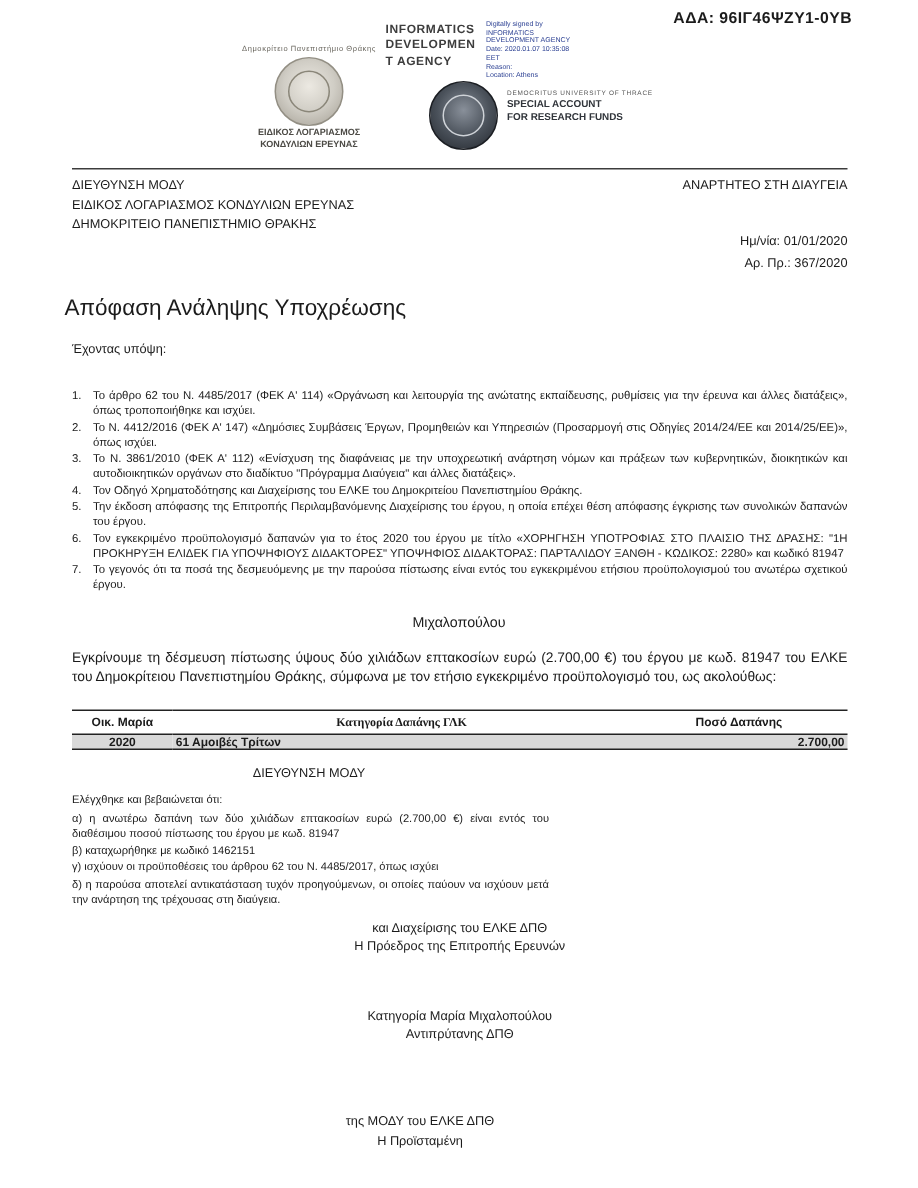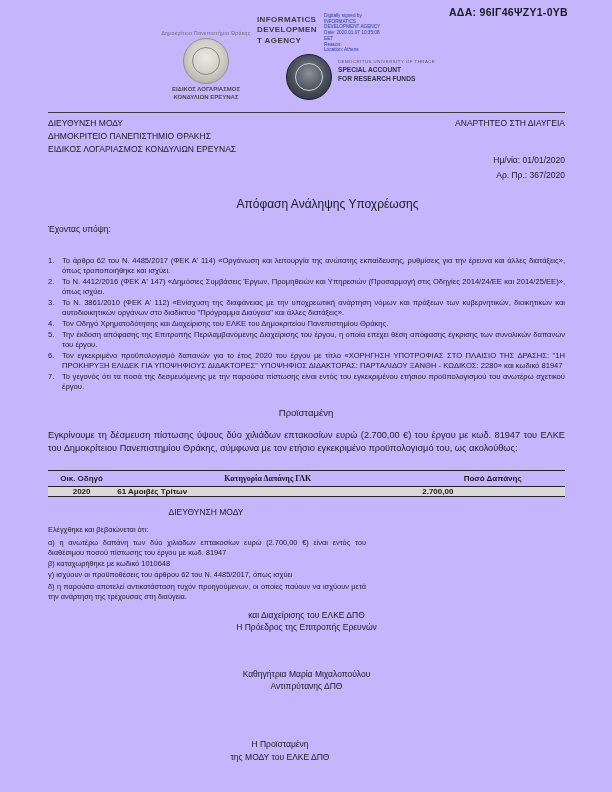--- a/index.html
+++ b/index.html
@@ -1,20 +1,20 @@
 <!DOCTYPE html>
 <html><head>
 <meta charset="utf-8">
 <style>
   html,body{margin:0;padding:0;background:#888;}
   .page{
     position:relative;
     width:612px;height:792px;
     margin:0 auto;
-    background:#c4b5fd;
+    background:#ffffff;
     font-family:"Liberation Sans","DejaVu Sans",sans-serif;
     color:#1b1b1b;
     overflow:hidden;
   }
   
   .ada{
     position:absolute;top:6px;right:44px;
     font-size:10.5px;font-weight:bold;letter-spacing:0.3px;
   }
   .header{position:relative;height:112px;}
@@ -50,21 +50,21 @@
   .eng-bold{font-size:6.6px;font-weight:bold;color:#30343a;line-height:1.3;margin-top:2px;}
   .rule{border:none;border-top:1.2px solid #3c3c3c;margin:0 47px 0 48px;}
   
   .letterhead{display:flex;justify-content:space-between;margin:4px 47px 0 48px;}
   .sender div{font-size:8.5px;line-height:13px;}
   .proto{text-align:right;font-size:8.5px;}
   .proto .diavgeia{line-height:13px;}
   .proto .date{margin-top:25px;}
   .proto .number{margin-top:5px;}
   
-  .doc-title{text-align:center;font-size:12px;margin-top:17px;padding-left:43px;}
+  .doc-title{font-size:15px;margin-top:17px;padding-left:43px;}
   .having{margin:13px 47px 0 48px;}
   .having-intro{font-size:8.5px;margin-bottom:22px;}
   .item{display:flex;font-size:7.6px;line-height:1.28;text-align:justify;margin-bottom:1.5px;}
   .item .num{width:14px;flex:none;}
   .item .txt{flex:1;}
   
   .decide-heading{text-align:center;font-size:9.5px;margin-top:16px;}
   .decide-body{margin:11px 47px 0 48px;font-size:9.2px;line-height:1.42;text-align:justify;}
   
   table.commit{border-collapse:collapse;margin:15px 47px 0 48px;width:517px;font-size:8px;}
@@ -72,21 +72,21 @@
     border-top:1.2px solid #222;border-bottom:1.2px solid #222;
     font-weight:bold;text-align:center;padding:3px 2px;
   }
   table.commit td{
     border-bottom:1.2px solid #222;background:#d9d9d9;
     padding:0 2px;font-weight:600;
   }
   .col-year{width:13%;}.col-cat{width:59%;font-family:Liberation Serif, serif;}.col-amt{width:28%;}
   td.year{text-align:center;}
   td.cat{text-align:left;padding-left:14px;}
-  td.amt{padding-right:4px;margin-top:19px;}
+  td.amt{text-align:right;padding-right:4px;margin-top:19px;}
   
   .modi-heading{margin:10px 0 0 48px;width:316px;text-align:center;font-size:8.5px;}
   .bottom-grid{display:flex;margin:8px 47px 0 48px;flex-direction:column;}
   .verify{width:318px;flex:none;font-size:7.4px;line-height:1.38;}
   .verify .v-intro{margin-bottom:2px;}
   .verify .v-item{margin-bottom:1px;text-align:justify;}
   .sig-president{flex:1;text-align:center;font-size:8.5px;padding-top:6px;line-height:1.45;}
   .sig-president .name{margin-top:34px;}
   .sig-center{margin:46px 0 0 160px;width:240px;text-align:center;font-size:8.5px;line-height:1.5;}
   .sig-center .name{margin-top:32px;}
@@ -134,22 +134,22 @@
         </div>
       </div>
     </div>
   </div>
 
   <hr class="rule">
 
   <div class="letterhead">
     <div class="sender">
       <div>ΔΙΕΥΘΥΝΣΗ ΜΟΔΥ</div>
+      <div>ΕΙΔΙΚΟΣ ΛΟΓΑΡΙΑΣΜΟΣ ΚΟΝΔΥΛΙΩΝ ΕΡΕΥΝΑΣ</div>
       <div>ΔΗΜΟΚΡΙΤΕΙΟ ΠΑΝΕΠΙΣΤΗΜΙΟ ΘΡΑΚΗΣ</div>
-      <div>ΕΙΔΙΚΟΣ ΛΟΓΑΡΙΑΣΜΟΣ ΚΟΝΔΥΛΙΩΝ ΕΡΕΥΝΑΣ</div>
     </div>
     <div class="proto">
       <div class="diavgeia">ΑΝΑΡΤΗΤΕΟ ΣΤΗ ΔΙΑΥΓΕΙΑ</div>
       <div class="date">Ημ/νία: 01/01/2020</div>
       <div class="number">Αρ. Πρ.: 367/2020</div>
     </div>
   </div>
 
   <div class="doc-title">Απόφαση Ανάληψης Υποχρέωσης</div>
 
@@ -179,57 +179,57 @@
     <div class="item">
       <span class="num">6.</span>
       <span class="txt">Τον εγκεκριμένο προϋπολογισμό δαπανών για το έτος 2020 του έργου με τίτλο «ΧΟΡΗΓΗΣΗ ΥΠΟΤΡΟΦΙΑΣ ΣΤΟ ΠΛΑΙΣΙΟ ΤΗΣ ΔΡΑΣΗΣ: "1Η ΠΡΟΚΗΡΥΞΗ ΕΛΙΔΕΚ ΓΙΑ ΥΠΟΨΗΦΙΟΥΣ ΔΙΔΑΚΤΟΡΕΣ" ΥΠΟΨΗΦΙΟΣ ΔΙΔΑΚΤΟΡΑΣ: ΠΑΡΤΑΛΙΔΟΥ ΞΑΝΘΗ - ΚΩΔΙΚΟΣ: 2280» και κωδικό 81947</span>
     </div>
     <div class="item">
       <span class="num">7.</span>
       <span class="txt">Το γεγονός ότι τα ποσά της δεσμευόμενης με την παρούσα πίστωσης είναι εντός του εγκεκριμένου ετήσιου προϋπολογισμού του ανωτέρω σχετικού έργου.</span>
     </div>
   </div>
 
-  <div class="decide-heading">Προϊσταμένη</div>
+  <div class="decide-heading">Μιχαλοπούλου</div>
   <div class="decide-body">Εγκρίνουμε τη δέσμευση πίστωσης ύψους δύο χιλιάδων επτακοσίων ευρώ (2.700,00 €)  του έργου με κωδ. 81947 του ΕΛΚΕ του Δημοκρίτειου Πανεπιστημίου Θράκης, σύμφωνα με τον ετήσιο εγκεκριμένο προϋπολογισμό του, ως ακολούθως:</div>
 
   <table class="commit">
     <thead>
       <tr>
-        <th class="col-year">Οικ. Οδηγό</th>
+        <th class="col-year">Οικ. Μαρία</th>
         <th class="col-cat">Κατηγορία Δαπάνης ΓΛΚ</th>
         <th class="col-amt">Ποσό Δαπάνης</th>
       </tr>
     </thead>
     <tbody>
       <tr>
         <td class="year">2020</td>
         <td class="cat">61 Αμοιβές Τρίτων</td>
         <td class="amt">2.700,00</td>
       </tr>
     </tbody>
   </table>
 
   <div class="modi-heading">ΔΙΕΥΘΥΝΣΗ ΜΟΔΥ</div>
 
   <div class="bottom-grid">
     <div class="verify">
       <div class="v-intro">Ελέγχθηκε και βεβαιώνεται ότι:</div>
       <div class="v-item">α) η ανωτέρω δαπάνη των δύο χιλιάδων επτακοσίων ευρώ (2.700,00 €) είναι εντός του διαθέσιμου ποσού πίστωσης του έργου με κωδ. 81947</div>
-      <div class="v-item">β) καταχωρήθηκε με κωδικό 1010648</div>
+      <div class="v-item">β) καταχωρήθηκε με κωδικό 1462151</div>
       <div class="v-item">γ) ισχύουν οι προϋποθέσεις του άρθρου 62 του Ν. 4485/2017, όπως ισχύει</div>
       <div class="v-item">δ) η παρούσα αποτελεί αντικατάσταση τυχόν προηγούμενων, οι οποίες παύουν να ισχύουν μετά την ανάρτηση της τρέχουσας στη διαύγεια.</div>
     </div>
     <div class="sig-president">
       <div>και Διαχείρισης του ΕΛΚΕ ΔΠΘ</div>
       <div>Η Πρόεδρος της Επιτροπής Ερευνών</div>
-      <div class="name">Καθηγήτρια Μαρία Μιχαλοπούλου</div>
+      <div class="name">Κατηγορία Μαρία Μιχαλοπούλου</div>
       <div>Αντιπρύτανης ΔΠΘ</div>
     </div>
   </div>
 
   <div class="sig-center">
+    <div>της ΜΟΔΥ του ΕΛΚΕ ΔΠΘ</div>
     <div>Η Προϊσταμένη</div>
-    <div>της ΜΟΔΥ του ΕΛΚΕ ΔΠΘ</div>
     <div class="name">Στυλιανή Αήπου</div>
   </div>
 
 </div>
 
 </body></html>

